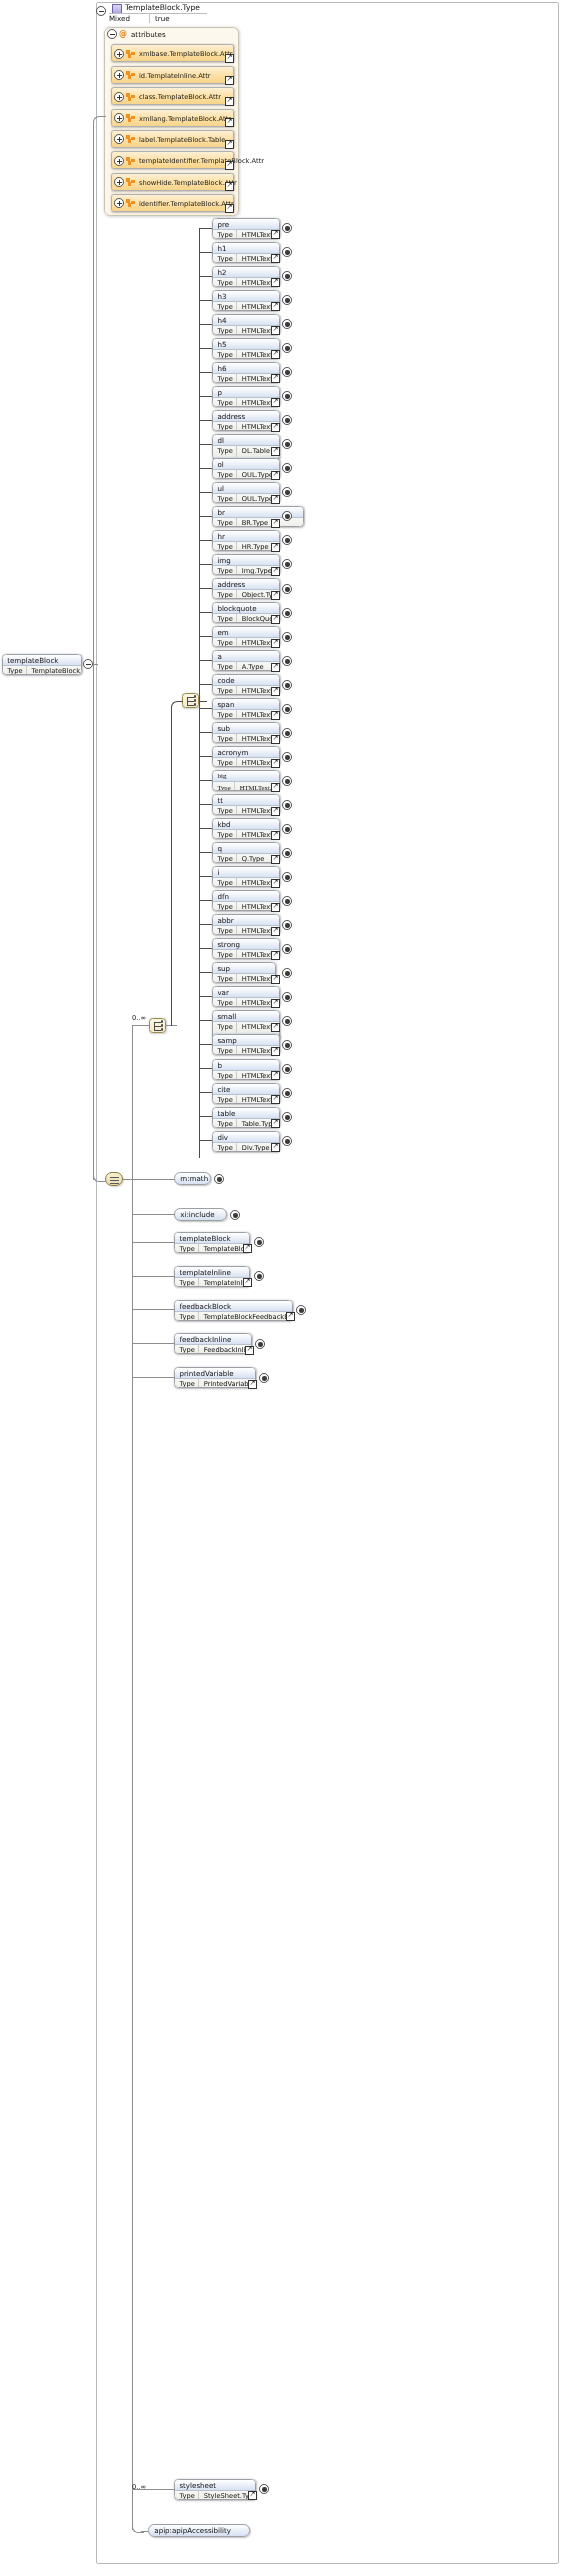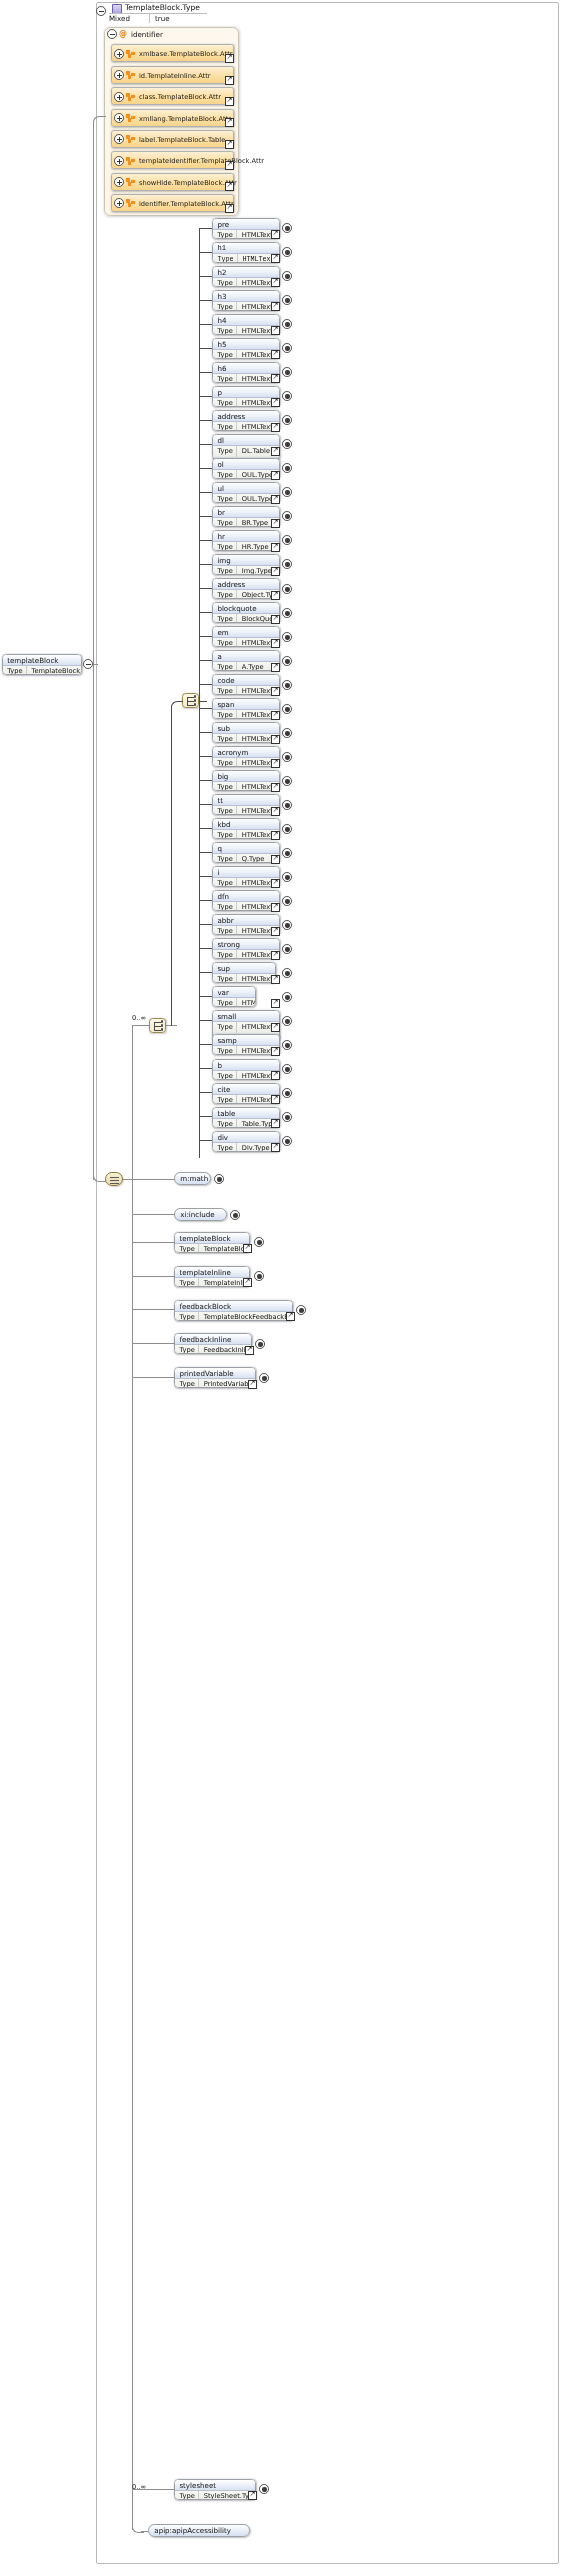--- a/index.html
+++ b/index.html
@@ -156,21 +156,21 @@
       <b>Type</b>
       <i>TemplateBlock.Type</i>
     </span>
   </div>
   <div class="circ" style="left:83px;top:659px;"></div>
   <div class="ln lnh" style="left:93px;top:664px;width:5.3px;"></div>
 
   <div class="attrbox" style="left:104px;top:27px;width:135px;height:189px;"></div>
   <div class="circ" style="left:107px;top:29px;"></div>
   <div class="at-sym" style="left:119px;top:28.5px;">@</div>
-  <div class="attrbox-hdr" style="left:131px;top:30px;">identifier</div>
+  <div class="attrbox-hdr" style="left:131px;top:30px;">attributes</div>
 
   <div id="attr-rows">
       <div class="attr" style="left: 111px; top: 44px; width: 123px; height: 18px;"><span>xmlbase.TemplateBlock.Attr</span></div>
       <div class="circ plus" style="left: 114px; top: 49px;"></div>
       <div class="aglyph" style="left: 126px; top: 50px;">
         <span class="s1"></span>
         <span class="s2"></span>
         <span class="s3"></span>
       </div>
       <div class="refbadge" style="left: 225px; top: 54px;"></div>
@@ -280,21 +280,21 @@
       <div class="elem" style="left: 212px; top: 218px; width: 68px; height: 20.5px;">
         <span class="nm">pre</span>
         <span class="tp">
           <b>Type</b>
           <i>HTMLText.Type</i>
         </span>
       </div>
       <div class="ln lnh lnb" style="left: 199px; top: 228px; width: 12.5px;"></div>
       <div class="circ dot" style="left: 282px; top: 223px;"></div>
       <div class="refbadge" style="left: 271px; top: 230px;"></div>
-      <div class="elem" style="left: 212px; top: 242px; width: 68px; height: 20.5px; font-family: Liberation Mono, monospace;">
+      <div class="elem" style="left: 212px; top: 242px; width: 68px; height: 20.5px;">
         <span class="nm">h1</span>
         <span class="tp">
           <b>Type</b>
           <i>HTMLText.Type</i>
         </span>
       </div>
       <div class="ln lnh lnb" style="left: 199px; top: 252px; width: 12.5px;"></div>
       <div class="circ dot" style="left: 282px; top: 247px;"></div>
       <div class="refbadge" style="left: 271px; top: 254px;"></div>
       <div class="elem" style="left: 212px; top: 266px; width: 68px; height: 20.5px;">
@@ -390,21 +390,21 @@
       <div class="elem" style="left: 212px; top: 482px; width: 68px; height: 20.5px;">
         <span class="nm">ul</span>
         <span class="tp">
           <b>Type</b>
           <i>OUL.Type</i>
         </span>
       </div>
       <div class="ln lnh lnb" style="left: 199px; top: 492px; width: 12.5px;"></div>
       <div class="circ dot" style="left: 282px; top: 487px;"></div>
       <div class="refbadge" style="left: 271px; top: 495px;"></div>
-      <div class="elem" style="left: 212px; top: 506px; width: 68px; height: 20.5px;">
+      <div class="elem" style="left: 212px; top: 506px; width: 92px; height: 20.5px;">
         <span class="nm">br</span>
         <span class="tp">
           <b>Type</b>
           <i>BR.Type</i>
         </span>
       </div>
       <div class="ln lnh lnb" style="left: 199px; top: 516px; width: 12.5px;"></div>
       <div class="circ dot" style="left: 282px; top: 511px;"></div>
       <div class="refbadge" style="left: 271px; top: 519px;"></div>
       <div class="elem" style="left: 212px; top: 530px; width: 68px; height: 20.5px;">
@@ -500,21 +500,21 @@
       <div class="elem" style="left: 212px; top: 746px; width: 68px; height: 20.5px;">
         <span class="nm">acronym</span>
         <span class="tp">
           <b>Type</b>
           <i>HTMLText.Type</i>
         </span>
       </div>
       <div class="ln lnh lnb" style="left: 199px; top: 756px; width: 12.5px;"></div>
       <div class="circ dot" style="left: 282px; top: 752px;"></div>
       <div class="refbadge" style="left: 271px; top: 759px;"></div>
-      <div class="elem" style="left: 212px; top: 770px; width: 68px; height: 20.5px;">
+      <div class="elem" style="left: 212px; top: 770px; width: 68px; height: 20.5px; font-family: Liberation Serif, serif;">
         <span class="nm">big</span>
         <span class="tp">
           <b>Type</b>
           <i>HTMLText.Type</i>
         </span>
       </div>
       <div class="ln lnh lnb" style="left: 199px; top: 780px; width: 12.5px;"></div>
       <div class="circ dot" style="left: 282px; top: 776px;"></div>
       <div class="refbadge" style="left: 271px; top: 783px;"></div>
       <div class="elem" style="left: 212px; top: 794px; width: 68px; height: 20.5px;">
@@ -590,21 +590,21 @@
       <div class="elem" style="left: 212px; top: 962px; width: 64px; height: 20.5px;">
         <span class="nm">sup</span>
         <span class="tp">
           <b>Type</b>
           <i>HTMLText.Type</i>
         </span>
       </div>
       <div class="ln lnh lnb" style="left: 199px; top: 972px; width: 12.5px;"></div>
       <div class="circ dot" style="left: 282px; top: 968px;"></div>
       <div class="refbadge" style="left: 271px; top: 975px;"></div>
-      <div class="elem" style="left: 212px; top: 986px; width: 44px; height: 20.5px;">
+      <div class="elem" style="left: 212px; top: 986px; width: 68px; height: 20.5px;">
         <span class="nm">var</span>
         <span class="tp">
           <b>Type</b>
           <i>HTMLText.Type</i>
         </span>
       </div>
       <div class="ln lnh lnb" style="left: 199px; top: 996px; width: 12.5px;"></div>
       <div class="circ dot" style="left: 282px; top: 992px;"></div>
       <div class="refbadge" style="left: 271px; top: 999px;"></div>
       <div class="elem" style="left: 212px; top: 1010px; width: 68px; height: 30px;">

